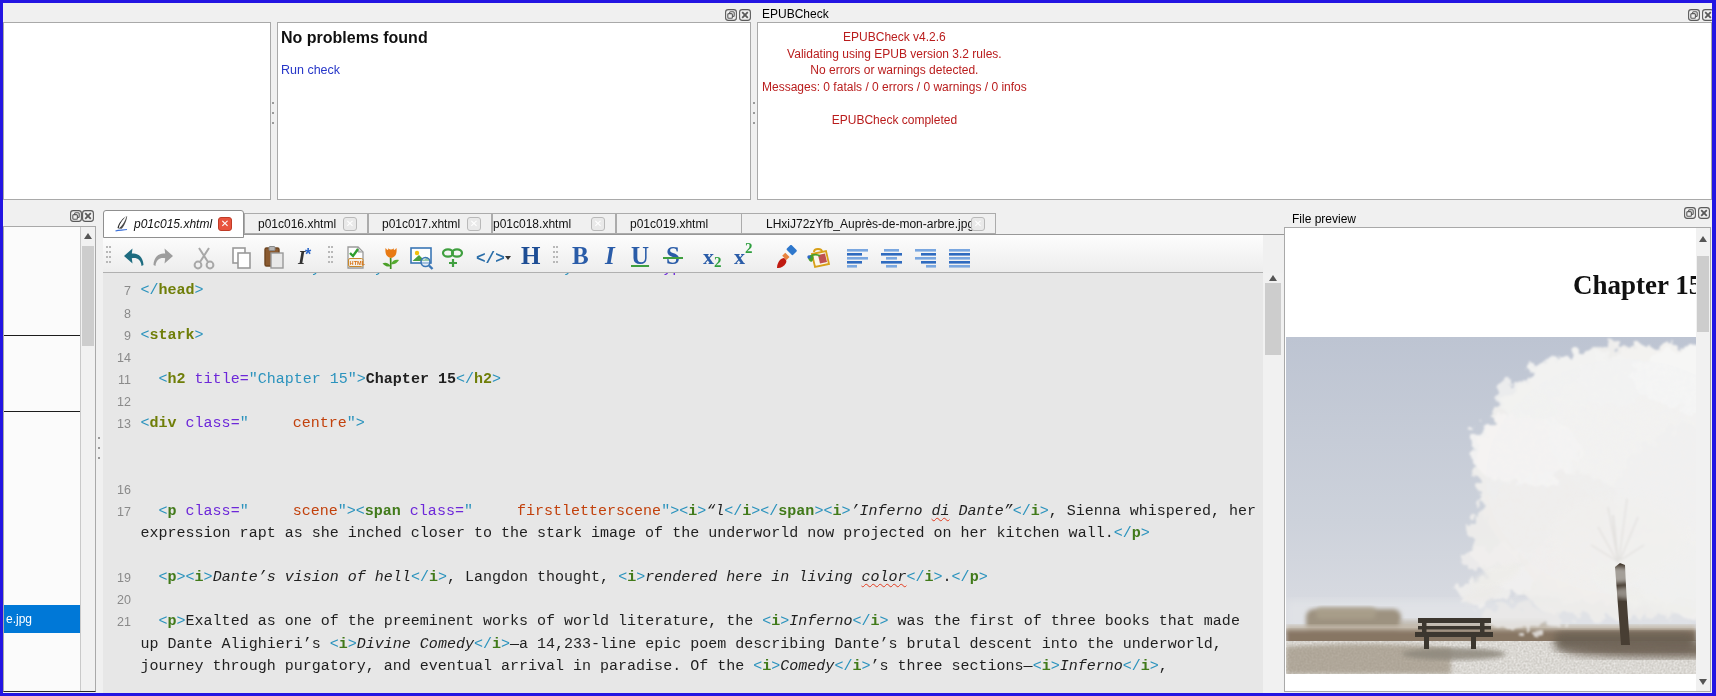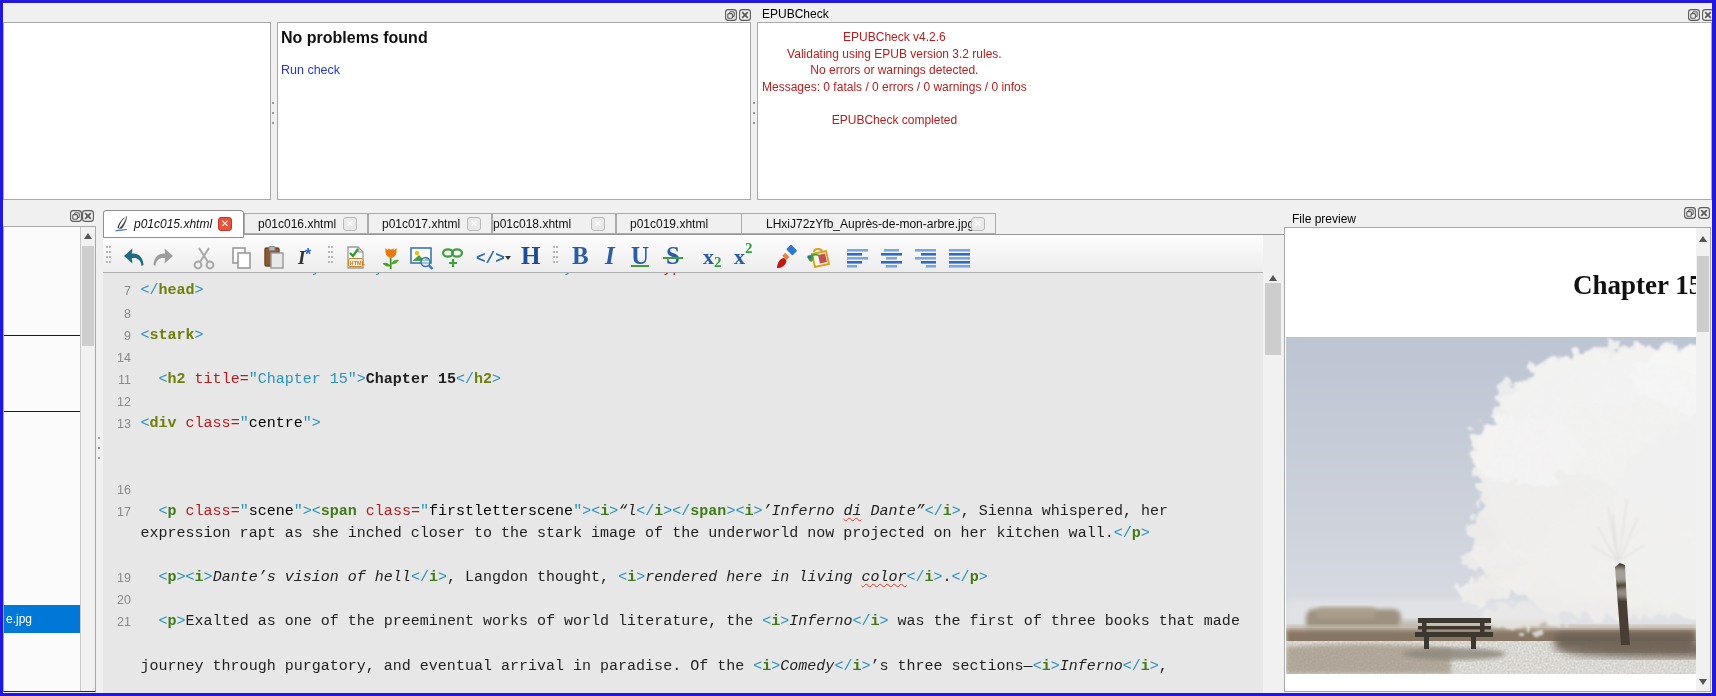--- a/index.html
+++ b/index.html
@@ -18,22 +18,22 @@
             border-top:1px solid #b0b0b0;overflow:hidden;}
   .crow{position:absolute;left:0;width:100%;height:22px;}
   .ln{position:absolute;width:28px;left:0;text-align:right;font-size:12.5px;color:#8a8a8a;
       top:3px;font-family:"Liberation Sans",sans-serif;}
   .lncur{color:#9c1158;font-weight:bold;font-size:13px;}
   .ct{position:absolute;left:37.5px;top:0;white-space:pre;font-family:"Liberation Mono",monospace;
       font-size:15.03px;color:#1f1f1f;}
   .q{color:#2b93bd;}
   .o{color:#6f7e08;font-weight:bold;}
   .g{color:#417a1a;font-weight:bold;}
-  .a{color:#b91c1c;}
-  .v{color:#000000;}
+  .a{color:#6d28d9;}
+  .v{color:#c2410c;margin-left:44px;}
   .m{color:#b22370;}
   .mb{color:#9c115e;font-weight:bold;}
   .bk{font-weight:bold;}
   .it{font-style:italic;}
   .sq{text-decoration:underline;text-decoration-style:wavy;text-decoration-color:#e23a1e;
       text-decoration-thickness:1px;text-underline-offset:2px;}
   .sbtrack{position:absolute;background:#f1f1f1;}
   .sbthumb{position:absolute;background:#cdcdcd;}
   .arr{position:absolute;width:0;height:0;}
   .grip{position:absolute;width:2px;height:20px;top:243px;z-index:4;
@@ -290,20 +290,23 @@
 <div class="crow" style="top:295.3px;">
           <span class="ln">19</span>
           <span class="ct">  <span class="q">&lt;</span><span class="g">p</span><span class="q">&gt;&lt;</span><span class="g">i</span><span class="q">&gt;</span><span class="it">Dante’s vision of hell</span><span class="q">&lt;/</span><span class="g">i</span><span class="q">&gt;</span>, Langdon thought, <span class="q">&lt;</span><span class="g">i</span><span class="q">&gt;</span><span class="it">rendered here in living <span class="sq">color</span></span><span class="q">&lt;/</span><span class="g">i</span><span class="q">&gt;</span>.<span class="q">&lt;/</span><span class="g">p</span><span class="q">&gt;</span></span>
         </div>
 <div class="crow" style="top:317.4px;">
           <span class="ln">20</span>
         </div>
 <div class="crow" style="top:339.4px;">
           <span class="ln">21</span>
           <span class="ct">  <span class="q">&lt;</span><span class="g">p</span><span class="q">&gt;</span>Exalted as one of the preeminent works of world literature, the <span class="q">&lt;</span><span class="g">i</span><span class="q">&gt;</span><span class="it">Inferno</span><span class="q">&lt;/</span><span class="g">i</span><span class="q">&gt;</span> was the first of three books that made</span>
+        </div>
+<div class="crow" style="top:361.5px;">
+          <span class="ct">up Dante Alighieri’s <span class="q">&lt;</span><span class="g">i</span><span class="q">&gt;</span><span class="it">Divine Comedy</span><span class="q">&lt;/</span><span class="g">i</span><span class="q">&gt;</span>—a 14,233-line epic poem describing Dante’s brutal descent into the underworld,</span>
         </div>
 <div class="crow" style="top:383.6px;">
           <span class="ct">journey through purgatory, and eventual arrival in paradise. Of the <span class="q">&lt;</span><span class="g">i</span><span class="q">&gt;</span><span class="it">Comedy</span><span class="q">&lt;/</span><span class="g">i</span><span class="q">&gt;</span>’s three sections—<span class="q">&lt;</span><span class="g">i</span><span class="q">&gt;</span><span class="it">Inferno</span><span class="q">&lt;/</span><span class="g">i</span><span class="q">&gt;</span>,</span>
         </div>
 </div>
 
 <div class="sbtrack" style="left:1260px;top:270px;width:20px;height:420px;"></div>
 <div class="arr" style="left:1266px;top:272px;border-left:4px solid transparent;border-right:4px solid transparent;border-bottom:6px solid #555;"></div>
 <div class="sbthumb" style="left:1262px;top:280px;width:16px;height:72px;"></div>
 

